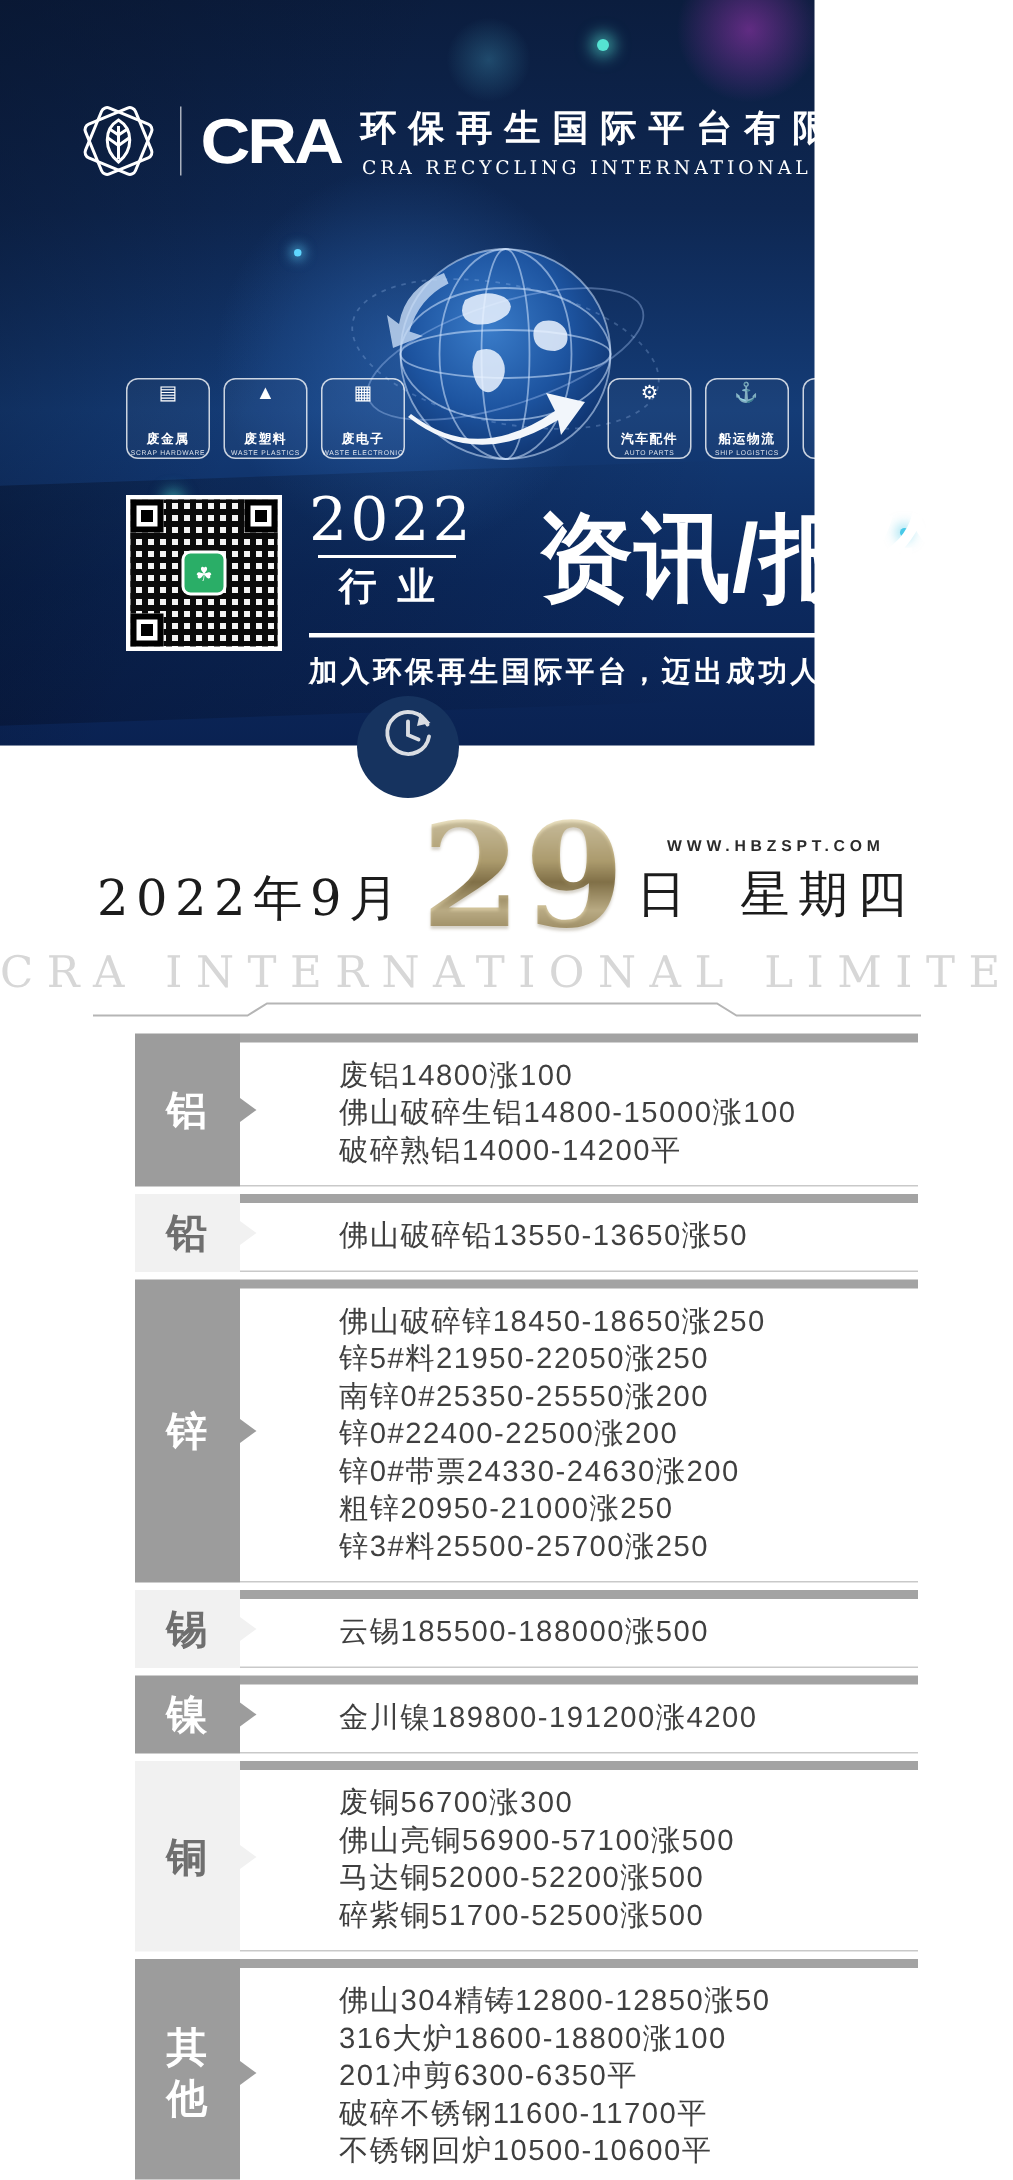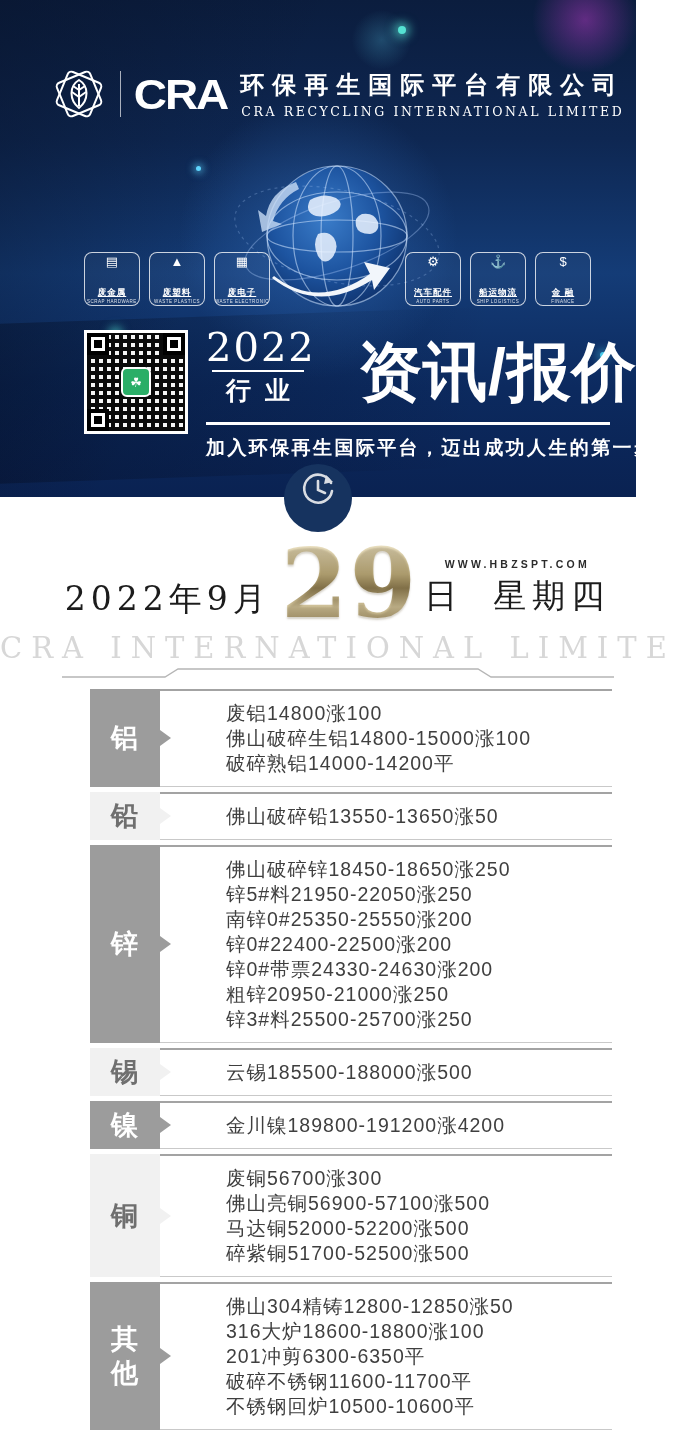--- a/index.html
+++ b/index.html
@@ -1,20 +1,20 @@
 <!DOCTYPE html>
 <html><head>
 <meta charset="utf-8">
 <style>
   html,body{margin:0;padding:0;}
   body{width:675px;height:1453px;background:#ffffff;overflow:hidden;
        font-family:"Liberation Sans",sans-serif;position:relative;}
 
   
-  .banner{position:relative;width:636px;height:497px;overflow:visible;
+  .banner{position:relative;width:543px;height:497px;overflow:visible;
     background:
       radial-gradient(circle at 50% 48%, rgba(49,110,190,.55) 0%, rgba(49,110,190,0) 34%),
       radial-gradient(circle at 92% 4%, rgba(200,60,210,.45) 0%, rgba(200,60,210,0) 7%),
       radial-gradient(circle at 60% 8%, rgba(90,200,230,.25) 0%, rgba(90,200,230,0) 5%),
       linear-gradient(115deg, rgba(8,20,44,.55) 0%, rgba(8,20,44,0) 38%),
       linear-gradient(180deg,#0b1d3e 0%,#0e2752 28%,#143c77 55%,#0c2a5f 78%,#0a2252 100%);}
   .banner-dark-band{position:absolute;left:0;top:312px;width:675px;height:160px;
     background:linear-gradient(100deg,rgba(4,12,32,.40),rgba(10,32,76,0) 70%);
     transform:skewY(-2deg);}
   .spark{position:absolute;border-radius:50%;}
@@ -36,21 +36,21 @@
   
   .globe{position:absolute;left:222px;top:148px;width:230px;height:180px;}
 
   
   .badge-row{position:absolute;left:0;top:252px;width:675px;display:flex;justify-content:space-between;padding:0 84px;box-sizing:border-box;}
   .badge-group{display:flex;gap:9px;}
   .cat-badge{width:54px;height:52px;border:1px solid rgba(255,255,255,.78);border-radius:8px;
     display:flex;flex-direction:column;align-items:center;justify-content:center;color:#fff;
     background:rgba(255,255,255,.03);}
   .cat-glyph{font-size:13px;line-height:14px;}
-  .cat-cn{font-size:8.5px;font-weight:700;letter-spacing:1px;margin-top:18px;white-space:nowrap;text-decoration:underline;}
+  .cat-cn{font-size:8.5px;font-weight:700;letter-spacing:1px;margin-top:18px;white-space:nowrap;}
   .cat-en{font-size:4.5px;letter-spacing:.5px;opacity:.85;white-space:nowrap;}
 
   
   .qr{position:absolute;left:84px;top:330px;width:104px;height:104px;background:#fff;padding:3px;box-sizing:border-box;}
   .qr-inner{position:relative;width:100%;height:100%;
     background:
       repeating-linear-gradient(0deg,#0a0a0a 0 4px,transparent 4px 8px),
       repeating-linear-gradient(90deg,#0a0a0a 0 4px,#f4f4f4 4px 8px);}
   .qr-finder{position:absolute;width:22px;height:22px;border:4px solid #000;background:#fff;box-sizing:border-box;}
   .qr-finder::after{content:"";position:absolute;left:3px;top:3px;width:8px;height:8px;background:#000;}
@@ -93,21 +93,21 @@
   .price-table{margin:10px 63px 0 90px;display:flex;flex-direction:column;gap:5px;}
   .pt-row{display:flex;align-items:stretch;}
   .pt-label{width:70px;flex:0 0 auto;display:flex;flex-direction:column;align-items:center;justify-content:center;
     font-size:27px;font-weight:700;line-height:34px;position:relative;letter-spacing:1px;}
   .pt-row.dark .pt-label{background:#9c9c9c;color:#ffffff;}
   .pt-row.light .pt-label{background:#f1f1f1;color:#6f6f6f;}
   .pt-arrow{position:absolute;right:-11px;top:50%;margin-top:-8px;width:0;height:0;
     border-top:8px solid transparent;border-bottom:8px solid transparent;}
   .pt-row.dark .pt-arrow{border-left:11px solid #9c9c9c;}
   .pt-row.light .pt-arrow{border-left:11px solid #f1f1f1;}
-  .pt-content{flex:1;border-top:2px solid #a3a3a3;border-bottom:1px solid #c9c9c9;
+  .pt-content{flex:1;border-top:6px solid #a3a3a3;border-bottom:1px solid #c9c9c9;
     display:flex;flex-direction:column;justify-content:flex-end;padding:10px 0 10px 66px;box-sizing:border-box;}
   .pt-line{font-size:19.5px;line-height:25px;color:#3f3f3f;letter-spacing:1px;white-space:nowrap;}
 </style>
 </head>
 <body>
 
 <div class="banner">
   <div class="banner-dark-band"></div>
   <i class="spark s1"></i>
   <i class="spark s2"></i>

